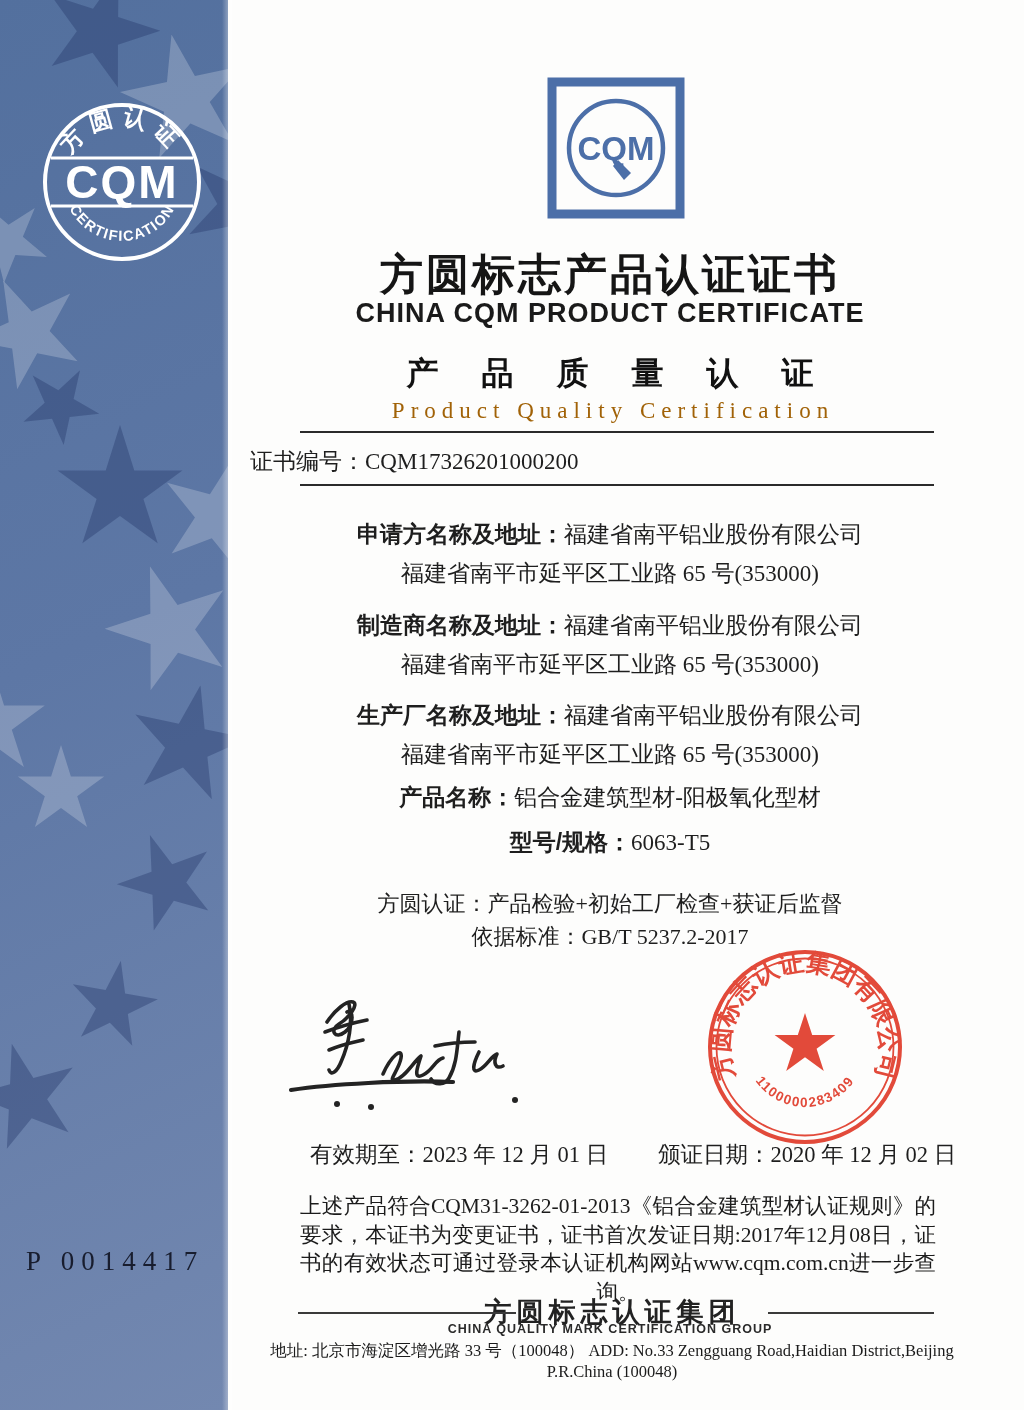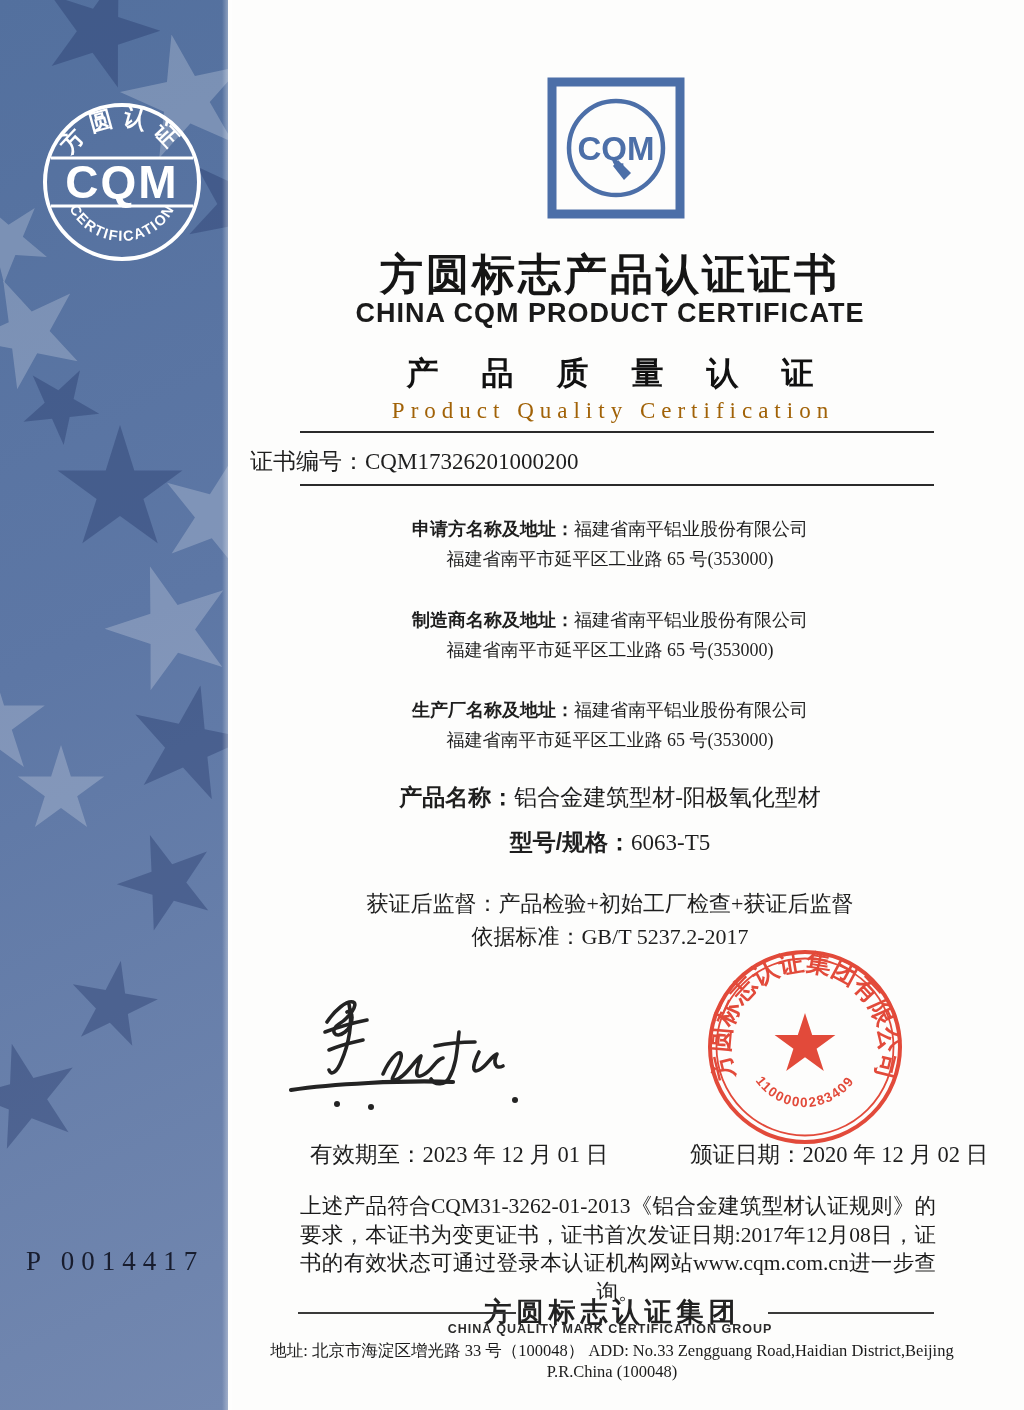--- a/index.html
+++ b/index.html
@@ -24,30 +24,30 @@
         font-family:"Liberation Sans",sans-serif;font-weight:700;font-size:27px;letter-spacing:1px;color:#1a1a1a;}
   .sub-cn{position:absolute;left:250px;top:352px;width:720px;text-align:center;
         font-weight:700;font-size:32px;color:#111;}
   .sub-cn span{letter-spacing:43px;margin-right:-43px;}
   .sub-en{position:absolute;left:250px;top:398px;width:720px;text-align:center;
         font-size:23px;color:#a16207;}
   .sub-en span{letter-spacing:6px;margin-right:-6px;}
   .rule{position:absolute;left:300px;width:634px;height:2px;background:#2b2b2b;}
   .certno{position:absolute;left:250px;top:446px;width:720px;font-size:23px;}
   
-  .fblock{position:absolute;left:270px;width:680px;text-align:center;font-size:18px;line-height:29px;}
+  .fblock{position:absolute;left:270px;width:680px;text-align:center;font-size:23px;line-height:38px;}
   .flabel{font-family:"Liberation Sans",sans-serif;font-weight:700;}
   .fline2{display:block;margin-top:1px;}
   .frow{position:absolute;left:270px;width:680px;text-align:center;font-size:23px;}
   .frow .slabel{font-size:22px;}
   
   .signature{position:absolute;left:283px;top:988px;}
   .dates .lbl,.dates .val{font-size:22.5px;}
   .valid{position:absolute;left:310px;top:1139px;}
-  .issue{position:absolute;left:658px;top:1139px;margin-left:32px;}
+  .issue{position:absolute;left:658px;top:1139px;}
   .seal{position:absolute;left:700px;top:942px;mix-blend-mode:multiply;opacity:.93;}
   
   .statement{position:absolute;left:300px;top:1192px;width:636px;font-size:21.5px;line-height:28.5px;
         text-align:justify;text-align-last:center;color:#1b1b1b;}
   .footer-cn{position:absolute;left:250px;top:1294px;width:720px;text-align:center;
         font-weight:700;font-size:27px;color:#222;}
   .footer-cn span{letter-spacing:5px;margin-right:-5px;}
   .footer-en{position:absolute;left:250px;top:1322px;width:720px;text-align:center;
         font-family:"Liberation Sans",sans-serif;font-weight:700;font-size:12.5px;letter-spacing:1px;color:#2a2a2a;}
   .fline{position:absolute;top:1312px;height:2px;background:#3a3a3a;}
@@ -130,21 +130,21 @@
     <span class="fline2">福建省南平市延平区工业路 65 号(353000)</span>
   </div>
 
   <div class="frow" style="top:782px;">
     <span class="flabel">产品名称：</span><span>铝合金建筑型材-阳极氧化型材</span>
   </div>
   <div class="frow" style="top:827px;">
     <span class="flabel">型号/规格：</span><span>6063-T5</span>
   </div>
   <div class="frow" style="top:889px;">
-    <span class="slabel">获证后监督：</span><span class="slabel">产品检验+初始工厂检查+获证后监督</span>
+    <span class="slabel">方圆认证：</span><span class="slabel">产品检验+初始工厂检查+获证后监督</span>
   </div>
   <div class="frow" style="top:922px;">
     <span class="slabel">依据标准：</span><span class="slabel">GB/T 5237.2-2017</span>
   </div>
 
   <svg class="signature" width="260" height="140" viewBox="0 0 260 140">
     <g fill="none" stroke="#232323" stroke-width="3.6" stroke-linecap="round" stroke-linejoin="round">
       <path d="M44,34 C52,22 64,12 70,14 C76,16 66,30 56,36 C46,42 52,52 62,44 C72,36 70,20 64,24 M66,16 C70,34 66,56 58,74 C54,84 48,88 46,82"></path>
       <path d="M42,44 C58,38 74,34 84,32 M46,62 C60,56 72,54 80,52"></path>
       <path d="M8,102 C48,96 120,92 170,94" stroke-width="4.2"></path>

